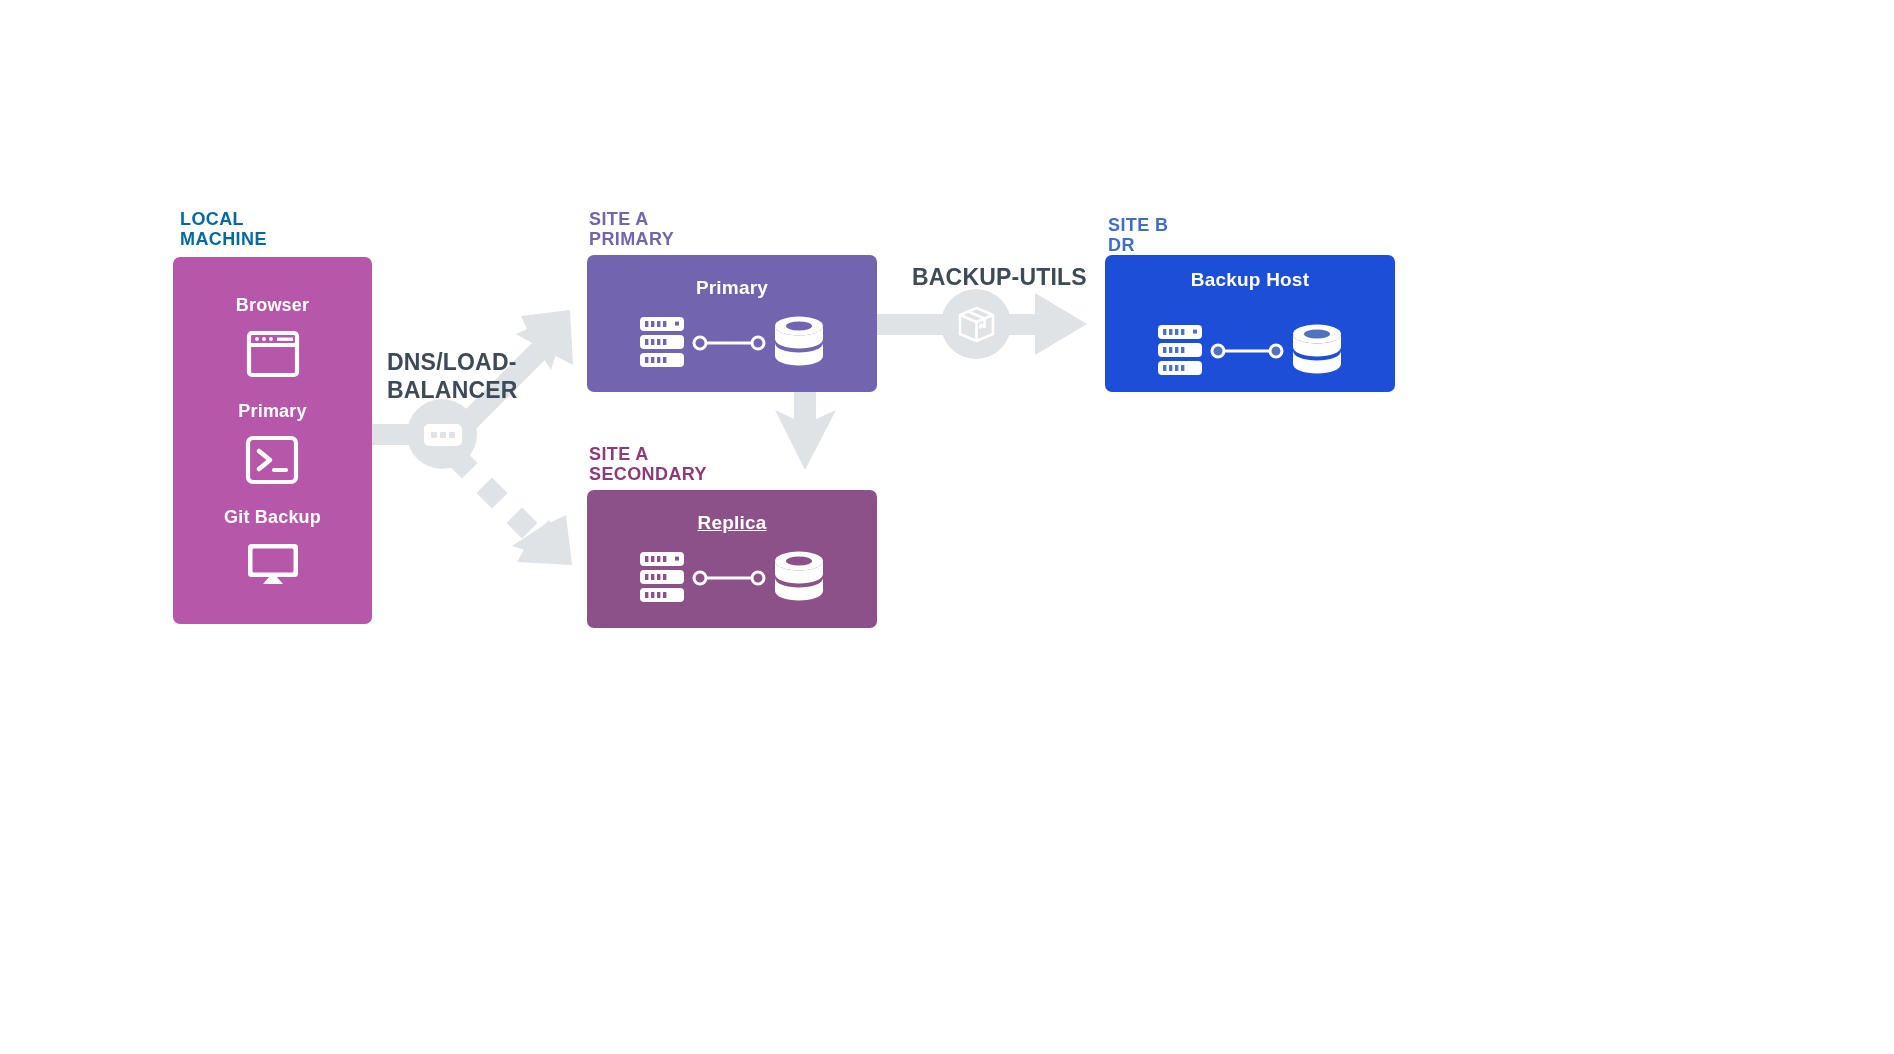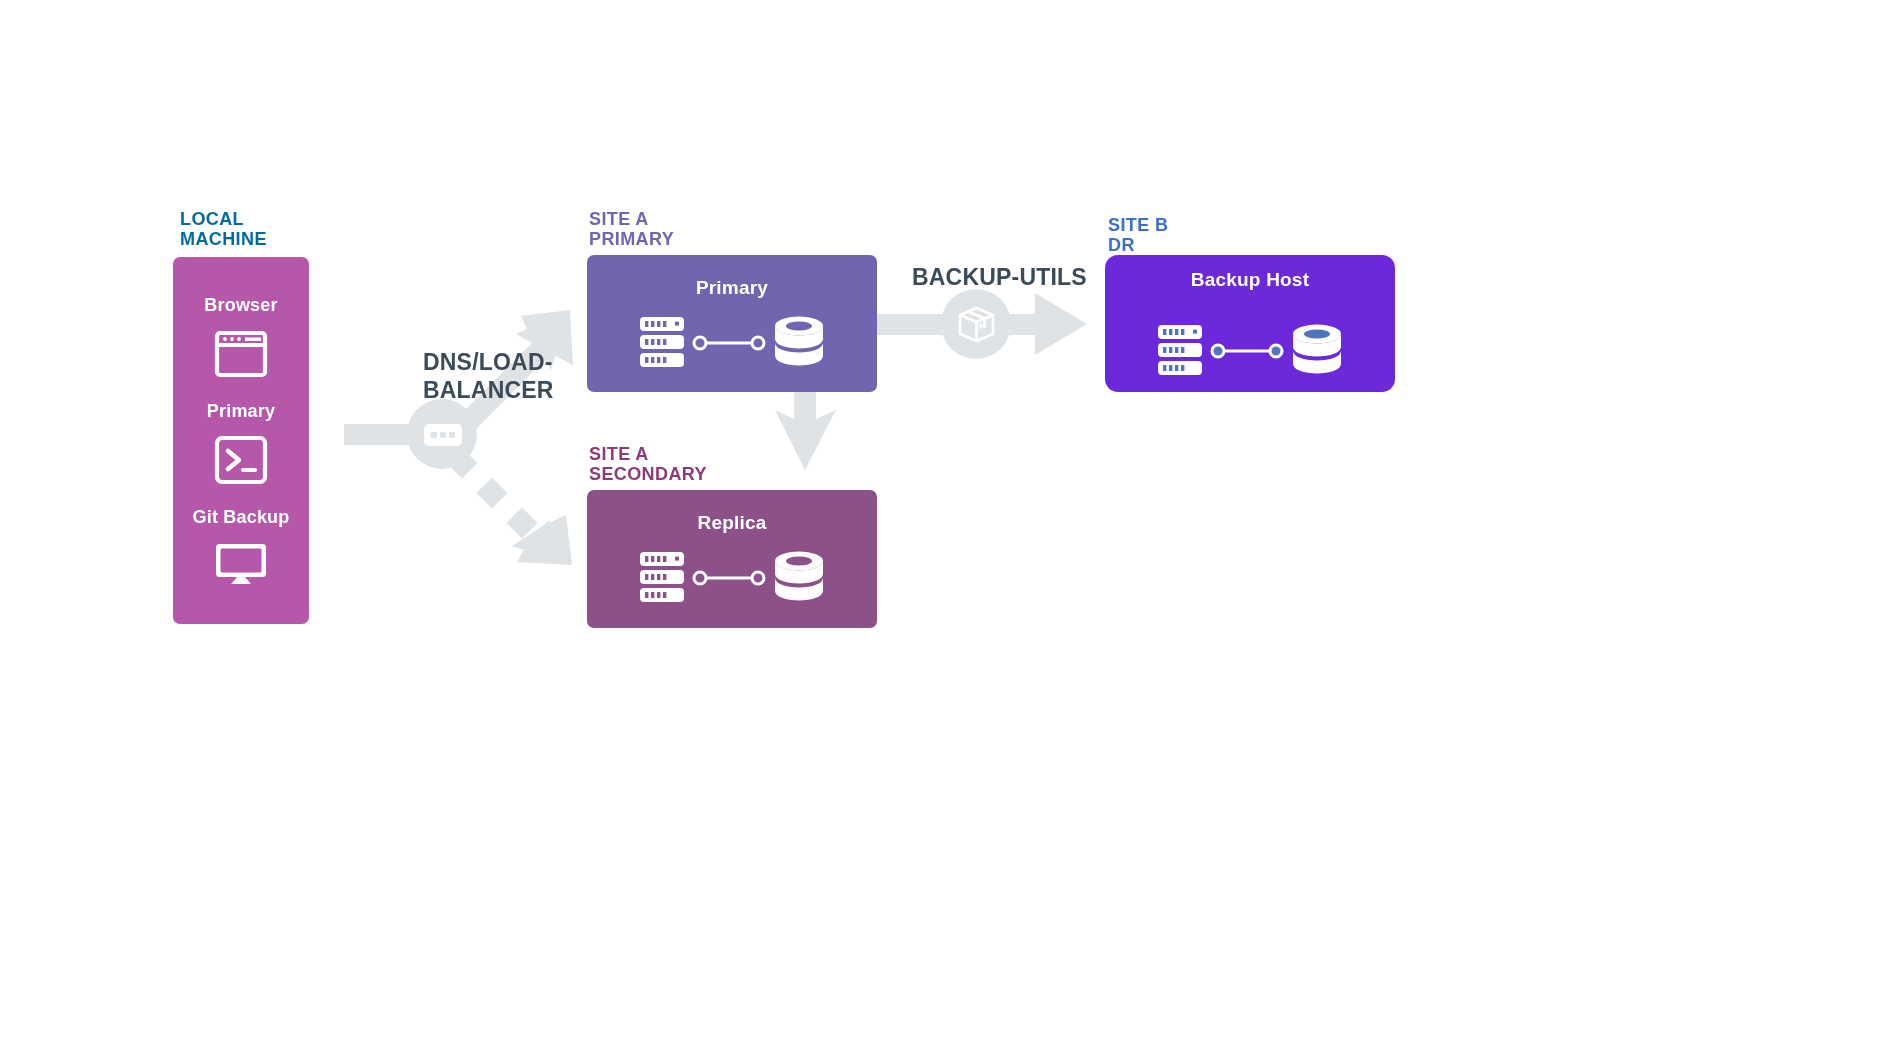--- a/index.html
+++ b/index.html
@@ -108,21 +108,21 @@
         <path d="M 6 13 L 22.5 20 L 39 13"></path>
         <path d="M 22.5 20 L 22.5 39"></path>
         <path d="M 14 9.5 L 30.5 16.5 L 30.5 25 L 26.5 22.5 L 26.5 26.5"></path>
       </g>
     </svg>
   </div>
 
   <div class="zone-label" style="left:180px;top:209px;color:#0369a1;">LOCAL
 MACHINE</div>
 
-  <div class="node-box" id="local-box" style="left:173px;top:257px;width:136px;height:367px;background:#b657a9;
+  <div class="node-box" id="local-box" style="left:173px;top:257px;width:199px;height:367px;background:#b657a9;
               justify-content:space-around;padding:26px 0;">
 
     <div class="stack-item">
       <div class="stack-label">Browser</div>
       <span>
         <svg width="52" height="48" viewBox="0 0 52 48">
           <rect x="2" y="3" width="48" height="42" rx="3" fill="none" stroke="#ffffff" stroke-width="4.2"></rect>
           <path d="M 4 15 H 48" stroke="#ffffff" stroke-width="4.2"></path>
           <circle cx="10" cy="9" r="1.9" fill="#ffffff"></circle>
           <circle cx="17" cy="9" r="1.9" fill="#ffffff"></circle>
@@ -148,21 +148,21 @@
       <span>
         <svg width="54" height="44" viewBox="0 0 54 44">
           <rect x="2" y="2" width="50" height="33" rx="3.5" fill="#ffffff"></rect>
           <rect x="6.5" y="6.5" width="41" height="24" rx="1.5" fill="#b657a9"></rect>
           <path d="M 17 42 L 37 42 L 30 34 L 24 34 Z" fill="#ffffff"></path>
         </svg>
       </span>
     </div>
   </div>
 
-  <div class="mid-label" style="left:423px;top:349px;">DNS/LOAD-
+  <div class="mid-label" style="left:387px;top:349px;">DNS/LOAD-
 BALANCER</div>
 
   <div class="zone-label" style="left:589px;top:209px;color:#7364b0;">SITE A
 PRIMARY</div>
 
   <div class="node-box" style="left:587px;top:255px;width:290px;height:137px;background:#7364b0;
               justify-content:center;gap:16px;">
     <div class="node-title">Primary</div>
     <div style="display:flex;align-items:center;gap:6px;">
       <span>
@@ -204,21 +204,21 @@
       </span>
     </div>
   </div>
 
   <div class="mid-label" style="left:912px;top:264px;">BACKUP-UTILS</div>
 
   <div class="zone-label" style="left:589px;top:444px;color:#8d3a78;">SITE A
 SECONDARY</div>
 
   <div class="node-box" style="left:587px;top:490px;width:290px;height:138px;background:#8d5189;
-              justify-content:center;gap:16px;">
+              justify-content:center;gap:16px;text-decoration:underline;">
     <div class="node-title">Replica</div>
     <div style="display:flex;align-items:center;gap:6px;">
       <span>
         <svg width="48" height="54" viewBox="0 0 48 54">
           <rect x="2" y="1" width="44" height="14" rx="4" fill="#ffffff"></rect>
           <rect x="2" y="19" width="44" height="14" rx="4" fill="#ffffff"></rect>
           <rect x="2" y="37" width="44" height="14" rx="4" fill="#ffffff"></rect>
           <g fill="#8d5189">
             <rect x="7" y="5" width="3.4" height="6"></rect>
               <rect x="13" y="5" width="3.4" height="6"></rect>
@@ -250,22 +250,22 @@
           <path d="M 3 11 V 24 A 24 9.5 0 0 0 51 24 V 11 A 24 9.5 0 0 1 3 11 Z" fill="#ffffff"></path>
           <path d="M 3 28 V 41 A 24 9.5 0 0 0 51 41 V 28 A 24 9.5 0 0 1 3 28 Z" fill="#ffffff"></path>
         </svg>
       </span>
     </div>
   </div>
 
   <div class="zone-label" style="left:1108px;top:215px;color:#3f6fc4;">SITE B
 DR</div>
 
-  <div class="node-box" style="left:1105px;top:255px;width:290px;height:137px;background:#6d28d9;
-              justify-content:center;gap:32px;border-radius:13px;">
+  <div class="node-box" style="left:1105px;top:255px;width:290px;height:137px;background:#1d4ed8;
+              justify-content:center;gap:32px;">
     <div class="node-title">Backup Host</div>
     <div style="display:flex;align-items:center;gap:6px;">
       <span>
         <svg width="48" height="54" viewBox="0 0 48 54">
           <rect x="2" y="1" width="44" height="14" rx="4" fill="#ffffff"></rect>
           <rect x="2" y="19" width="44" height="14" rx="4" fill="#ffffff"></rect>
           <rect x="2" y="37" width="44" height="14" rx="4" fill="#ffffff"></rect>
           <g fill="#4f73bd">
             <rect x="7" y="5" width="3.4" height="6"></rect>
               <rect x="13" y="5" width="3.4" height="6"></rect>

